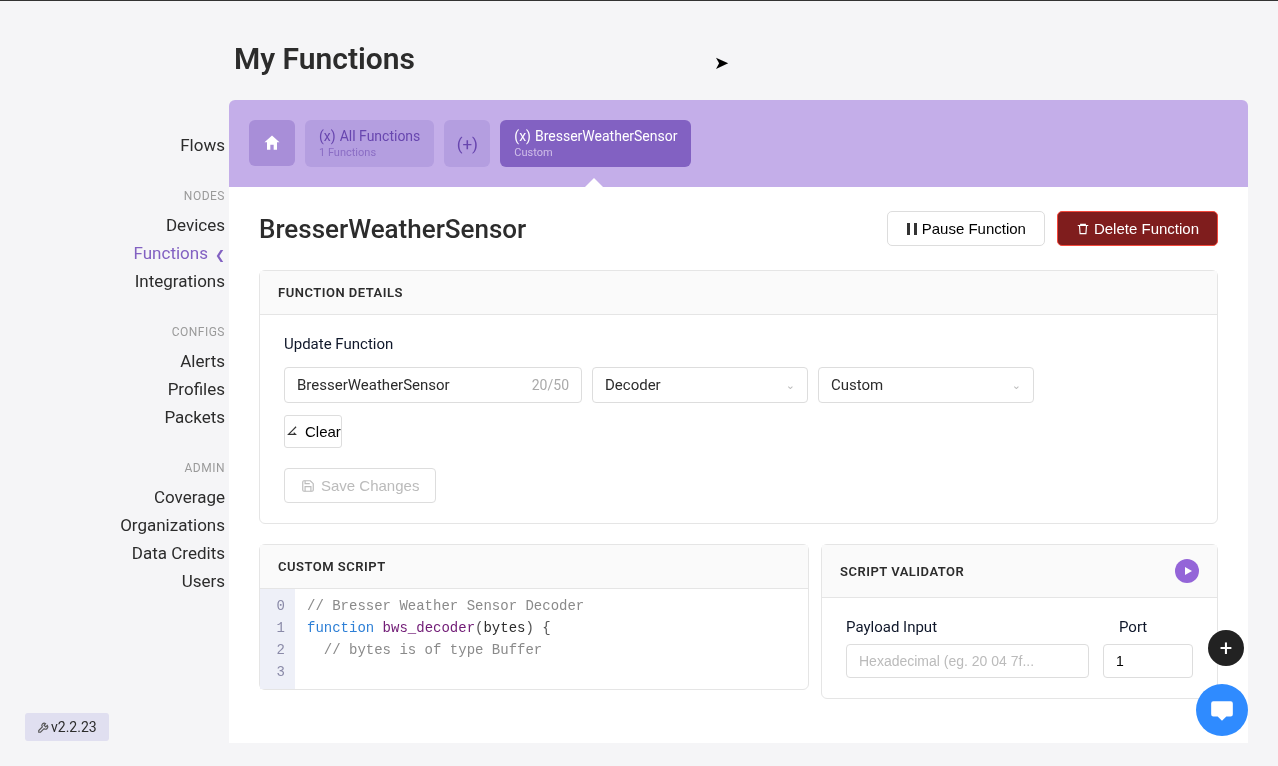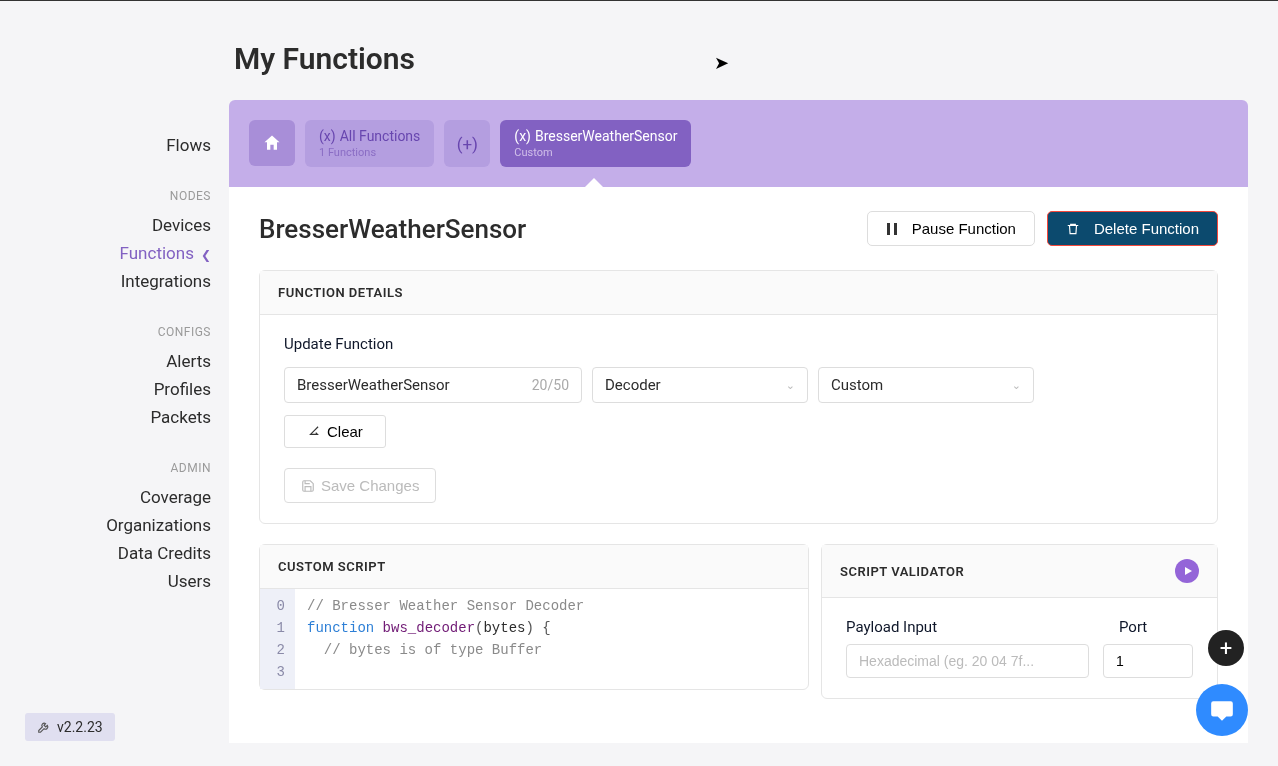--- a/index.html
+++ b/index.html
@@ -1,54 +1,54 @@
 <!DOCTYPE html>
 <html><head>
 <meta charset="utf-8">
 <style>
 * { box-sizing: border-box; margin: 0; padding: 0; }
 body { font-family: -apple-system, BlinkMacSystemFont, 'Segoe UI', Roboto, sans-serif; background: #f5f5f7; color: #2c2c2c; width: 1278px; height: 766px; overflow: hidden; position: relative; }
 .top-rule { width: 100%; height: 1px; background: #333; }
 .layout { display: flex; height: calc(100% - 1px); }
 .sidebar { width: 229px; display: flex; flex-direction: column; padding-top: 130px; position: relative; }
-.nav-group { display: flex; flex-direction: column; align-items: flex-end; padding-right: 18px; margin-bottom: 30px; }
+.nav-group { display: flex; flex-direction: column; align-items: flex-end; padding-right: 4px; margin-bottom: 30px; }
 .nav-label { font-size: 12px; color: #9a9a9a; letter-spacing: 0.5px; margin-bottom: 8px; }
 .nav-item { font-size: 17px; color: #2c2c2c; padding: 4px 0; cursor: pointer; }
 .nav-item.active { color: #8261c2; }
 .nav-item .chev { font-size: 12px; margin-left: 4px; }
-.version-badge { position: absolute; bottom: 25px; left: 25px; background: #e0dff0; padding: 6px 12px; border-radius: 3px; font-size: 14px; display: flex; align-items: center; gap: 6px; }
+.version-badge { position: absolute; bottom: 25px; left: 25px; background: #e0dff0; padding: 6px 12px; border-radius: 3px; font-size: 14px; display: flex; align-items: center; }
 .main { flex: 1; padding-left: 0; padding-top: 40px; overflow: hidden; }
 .page-title { font-size: 30px; font-weight: 600; margin-left: 5px; margin-bottom: 24px; }
 .content-wrap { background: #c4aee9; border-radius: 6px 6px 0 0; width: 1019px; }
 .tabs { display: flex; gap: 10px; padding: 20px; align-items: stretch; position: relative; }
 .tab-home { width: 46px; height: 46px; background: #a88ed8; border-radius: 6px; display: flex; align-items: center; justify-content: center; cursor: pointer; }
 .tab-box { background: #b49ee0; border-radius: 6px; padding: 8px 14px; display: flex; flex-direction: column; justify-content: center; cursor: pointer; min-height: 46px; }
 .tab-box.small { width: 46px; align-items: center; padding: 0; }
 .tab-box.active { background: #8261c2; }
 .tab-title { font-size: 14px; color: #6846af; display: flex; align-items: center; gap: 4px; }
 .tab-box.active .tab-title { color: #fff; }
 .tab-sub { font-size: 11px; color: #8a6dc4; margin-top: 2px; }
 .tab-box.active .tab-sub { color: #d0bfe9; }
 .tab-pointer { position: absolute; bottom: -1px; left: 355px; width: 0; height: 0; border-left: 10px solid transparent; border-right: 10px solid transparent; border-bottom: 10px solid #fff; }
 .panel { background: #fff; padding: 24px 30px; }
 .panel-header { display: flex; justify-content: space-between; align-items: center; margin-bottom: 24px; }
 .function-name { font-size: 26px; font-weight: 500; }
 .btn-row { display: flex; gap: 12px; }
-.btn { padding: 8px 18px; border-radius: 5px; font-size: 15px; cursor: pointer; display: flex; align-items: center; gap: 14px; border: 1px solid #ddd; background: #fff; }
-.btn-danger { background: #0c4a6e; color: #fff; border-color: #f5483b; }
+.btn { padding: 8px 18px; border-radius: 5px; font-size: 15px; cursor: pointer; display: flex; align-items: center; gap: 4px; border: 1px solid #ddd; background: #fff; }
+.btn-danger { background: #7f1d1d; color: #fff; border-color: #f5483b; }
 .card { border: 1px solid #e5e5e5; border-radius: 6px; margin-bottom: 20px; }
 .card-header { padding: 14px 18px; border-bottom: 1px solid #e5e5e5; font-size: 13px; font-weight: 600; letter-spacing: 0.5px; background: #fafafa; }
 .card-body { padding: 20px 24px; }
 .field-label { font-size: 15px; color: #0f172a; margin-bottom: 14px; }
 .input-row { display: flex; gap: 10px; margin-bottom: 12px; flex-wrap: wrap; }
 .text-input { border: 1px solid #ddd; border-radius: 4px; padding: 8px 12px; font-size: 15px; display: flex; align-items: center; justify-content: space-between; width: 298px; }
 .text-input .counter { color: #aaa; font-size: 14px; }
 .select { border: 1px solid #ddd; border-radius: 4px; padding: 8px 12px; font-size: 15px; display: flex; align-items: center; justify-content: space-between; width: 216px; cursor: pointer; }
 .select .arrow { color: #bbb; font-size: 11px; }
-.btn-clear { border: 1px solid #ddd; background: #fff; padding: 7px 22px; border-radius: 3px; font-size: 15px; display: flex; align-items: center; gap: 6px; cursor: pointer; }
+.btn-clear { border: 1px solid #ddd; background: #fff; padding: 7px 0; border-radius: 3px; font-size: 15px; display: flex; align-items: center; gap: 6px; cursor: pointer; }
 .btn-save { border: 1px solid #ddd; background: #fff; color: #bbb; padding: 8px 16px; border-radius: 4px; font-size: 15px; display: flex; align-items: center; gap: 6px; margin-top: 20px; cursor: not-allowed; }
 .two-col { display: flex; gap: 12px; }
 .col-left { width: 550px; }
 .col-right { flex: 1; }
 .code-block { display: flex; font-family: 'Courier New', monospace; font-size: 14px; }
 .gutter { background: #eef0f8; color: #8a8aa8; padding: 6px 10px; text-align: right; min-width: 35px; }
 .gutter div { line-height: 22px; }
 .code { padding: 6px 12px; }
 .code div { line-height: 22px; white-space: pre; }
 .kw-comment { color: #8a8a8a; }

